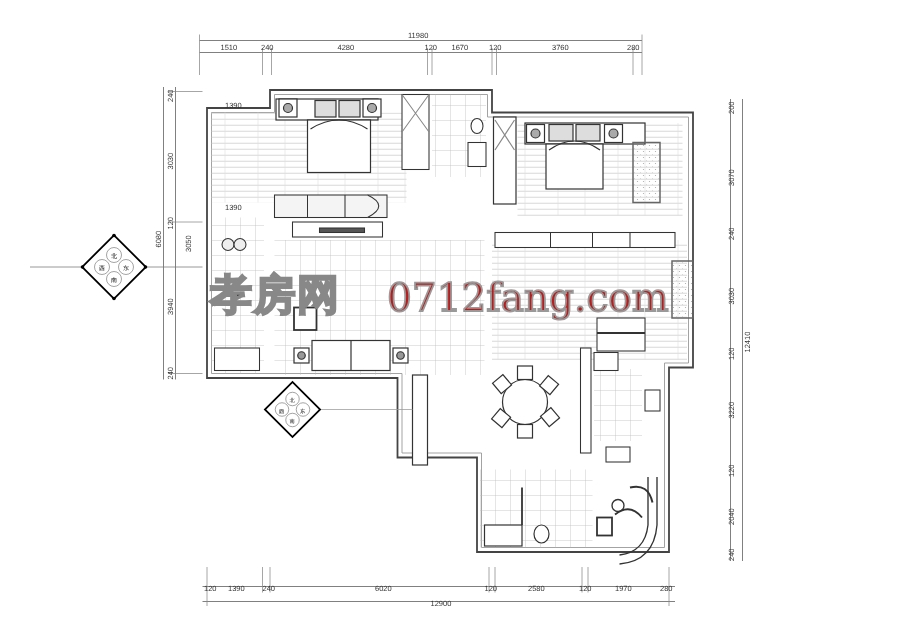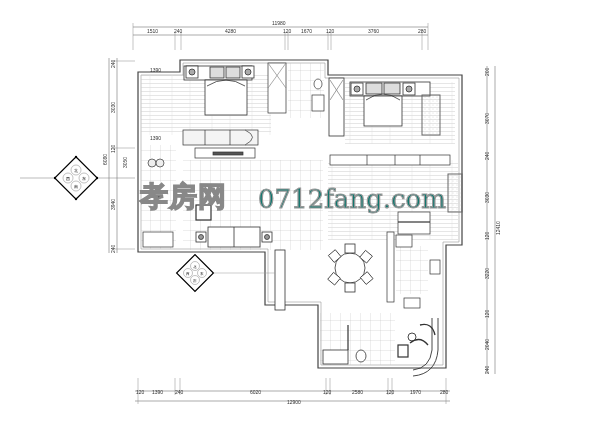--- a/index.html
+++ b/index.html
@@ -1,21 +1,21 @@
 <!DOCTYPE html>
 <html><head>
 <meta charset="utf-8">
 <style>
   html,body{margin:0;padding:0;background:#fff;}
   body{width:600px;height:424px;position:relative;overflow:hidden;font-family:"Liberation Sans",sans-serif;}
   svg{position:absolute;left:0;top:0;}
   .dim{font-size:5px;fill:#333;font-family:"Liberation Sans",sans-serif;}
   .wm{position:absolute;left:140px;top:178px;font-size:28px;color:#404040;font-weight:bold;
       -webkit-text-stroke:1.4px #888;letter-spacing:1px;font-family:"DejaVu Serif",serif;white-space:nowrap;}
-  .wm2{position:absolute;left:258px;top:184px;font-size:26px;color:#0f766e;
+  .wm2{position:absolute;left:258px;top:184px;font-size:26px;color:#b91c1c;
       -webkit-text-stroke:1.2px #999;font-family:"DejaVu Serif",serif;white-space:nowrap;}
 </style>
 </head>
 <body>
 
 <svg width="600" height="424" viewBox="0 0 600 424">
   <defs>
     <pattern id="tile" width="10" height="10" patternUnits="userSpaceOnUse">
       <path d="M10 0H0V10" fill="none" stroke="#bbb" stroke-width="0.5"></path>
     </pattern>

